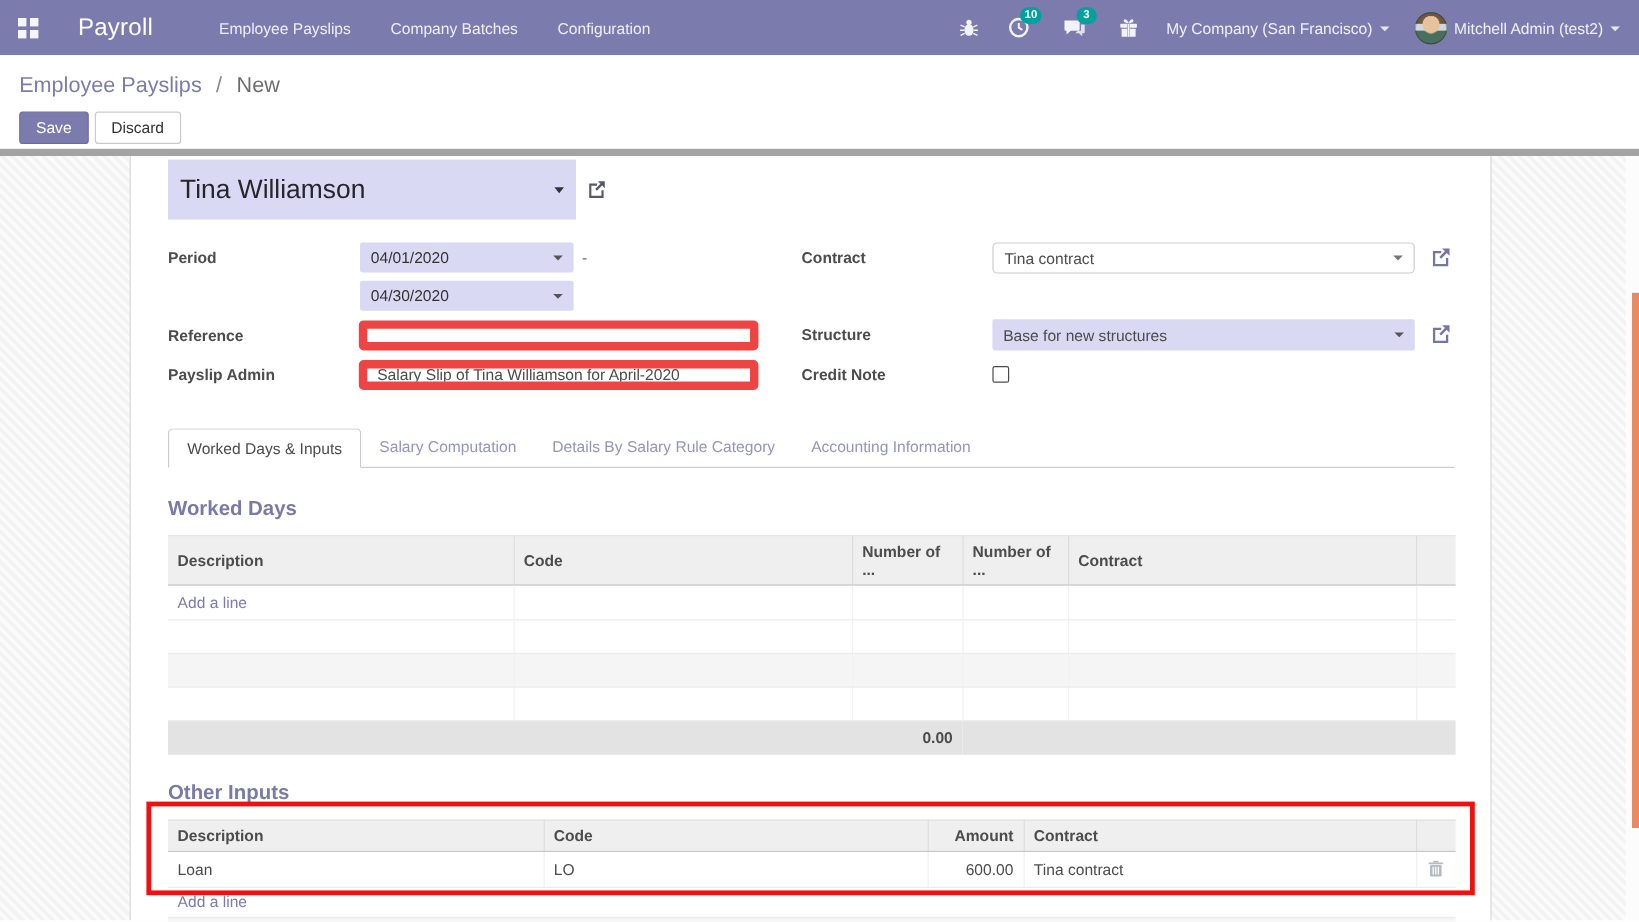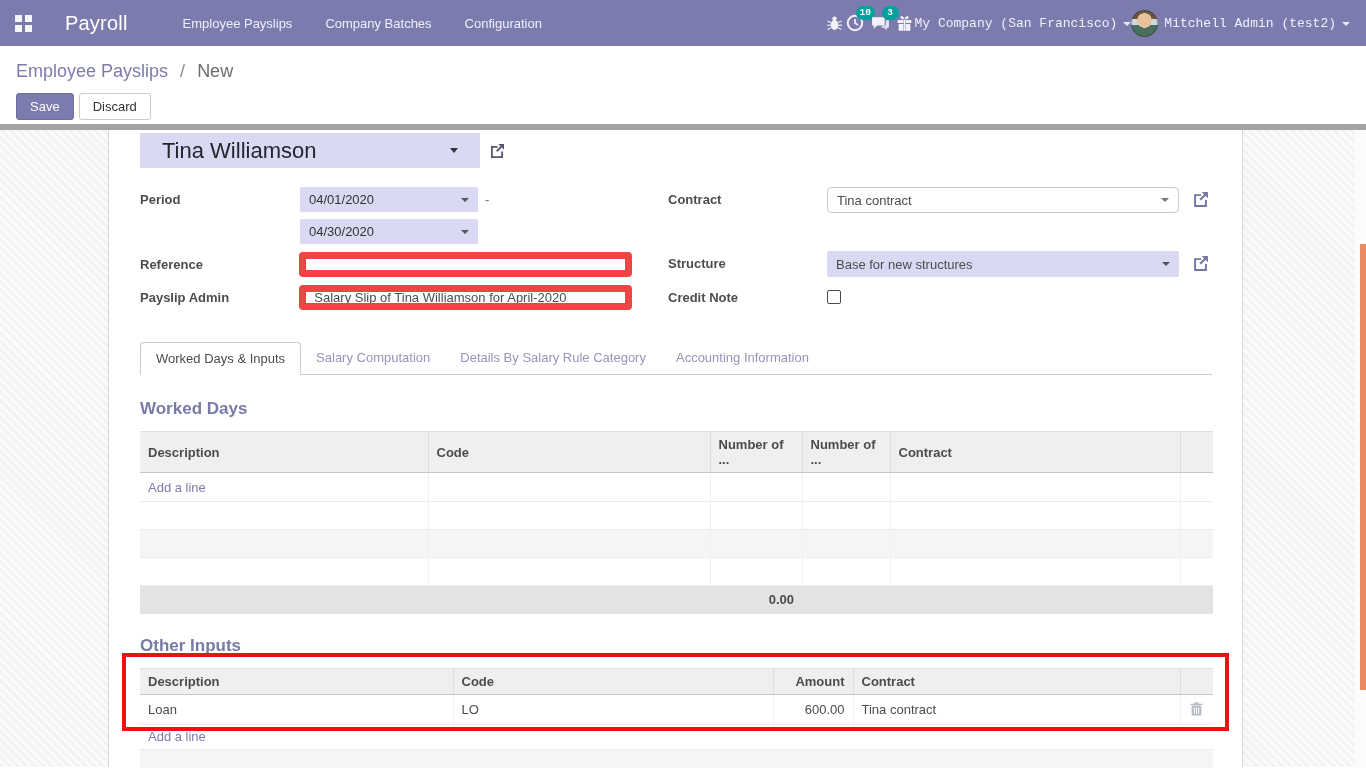--- a/index.html
+++ b/index.html
@@ -7,21 +7,21 @@
               font-family:"Liberation Sans", sans-serif; color:#4c4c4c; }
 
   
   .navbar { height:46px; background:#7C7BAD; display:flex; align-items:center; color:#fff; }
   .apps-icon { width:17px; height:17px; margin-left:15px; display:grid;
                grid-template-columns:7px 7px; grid-template-rows:7px 7px; gap:3px; cursor:pointer; }
   .apps-icon span { background:#f5f5fd; }
   .brand { font-size:20px; margin-left:33px; letter-spacing:.2px; }
   .nav-menu { display:flex; margin-left:55px; gap:33px; font-size:13px; color:#eeeefb; }
   .nav-menu div { cursor:pointer; }
-  .nav-right { margin-left:auto; display:flex; align-items:center; padding-right:16px; font-size:13px;font-family:Liberation Mono, monospace; }
+  .nav-right { margin-left:auto; display:flex; align-items:center; gap:21px; padding-right:16px; font-size:13px; }
   .nav-ico { position:relative; width:20px; height:20px; display:flex; align-items:center; justify-content:center; cursor:pointer; }
   .nav-ico svg { display:block; }
   .badge { position:absolute; top:-7px; left:11px; min-width:17px; height:14px; padding:0 4px;
            border-radius:8px; font-size:9.5px; line-height:14px; text-align:center;
            color:#fff; font-weight:bold; }
   .menu-txt { display:flex; align-items:center; gap:6px; cursor:pointer; color:#f0f0fb; }
   .caret { width:0; height:0; border-left:4px solid transparent; border-right:4px solid transparent;
            border-top:4px solid #e7e7f6; margin-top:1px; }
   .avatar { width:27px; height:27px; border-radius:50%; border:1px solid rgba(0,0,0,.25);
             background:
@@ -43,22 +43,22 @@
   
   .content { position:relative; height:637px;
              background:repeating-linear-gradient(45deg,#f3f3f3 0 3px,#fbfbfb 3px 6px); }
   .scroll-track { position:absolute; right:0; top:0; width:11px; height:100%; background:#fcfcfc; }
   .scroll-thumb { position:absolute; right:0; top:114px; width:6px; height:446px; background:#E98A63; cursor:pointer; }
   .sheet { position:absolute; left:108px; top:0; width:1135px; height:100%; background:#fff;
            border-left:1px solid #d6d6d6; border-right:1px solid #d6d6d6; padding:0 30px 0 31px; }
 
   
   .emp-row { margin-top:3px; display:flex; align-items:center; gap:9px; }
-  .emp-field { width:340px; height:35px; background:#D9D9F4; display:flex; align-items:center;
-               padding:0 22px; font-size:22px; color:#25252e; cursor:pointer; }
+  .emp-field { width:340px; height:50px; background:#D9D9F4; display:flex; align-items:center;
+               padding:0 10px; font-size:22px; color:#25252e; cursor:pointer; }
   .emp-field .fld-caret { margin-left:auto; border-top-color:#333; }
   .fld-caret { width:0; height:0; border-left:4px solid transparent; border-right:4px solid transparent;
                border-top:5px solid #555; }
   .ext-link { color:#585871; cursor:pointer; display:flex; }
   .ext-link.purple { color:#7575a8; }
 
   
   .form-group { display:flex; margin-top:19px; }
   .col-left { width:492px; }
   .col-right { margin-left:36px; width:545px; }

